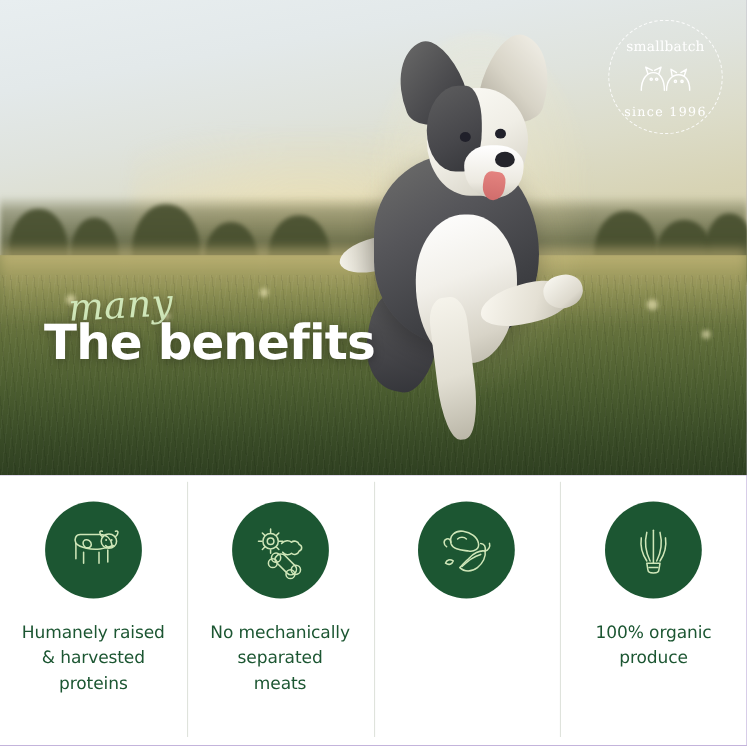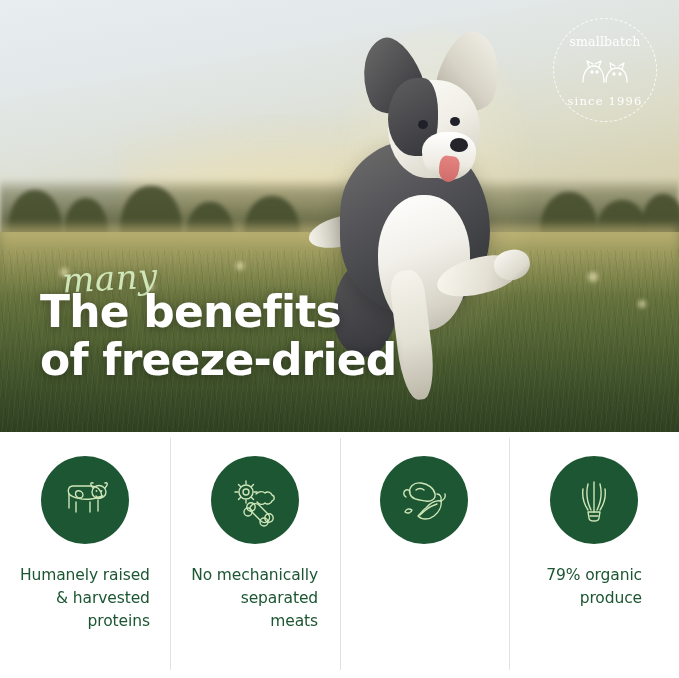--- a/index.html
+++ b/index.html
@@ -322,21 +322,21 @@
     width: 88px;
     height: 88px;
     border-radius: 50%;
     background: #1c5632;
     display: flex;
     align-items: center;
     justify-content: center;
   }
   .feature-label {
     margin-top: 20px;
-    text-align: right;
+    text-align: center;
     font-family: "DejaVu Sans", sans-serif;
     font-size: 15.5px;
     line-height: 23px;
     color: #1c5632;
     letter-spacing: -0.1px;
     padding: 0 6px;
     white-space: pre-line;
   }
 </style>
 </head>
@@ -407,21 +407,20 @@
             <circle cx="41" cy="16" r="1"></circle>
           </g>
         </svg>
       </div>
       <div class="logo-since">since 1996</div>
     </div>
 
     <div class="hero-script">many</div>
     <div class="hero-text">
       <div class="hero-line1">The benefits</div>
-      <div class="hero-line2">of freeze-dried</div>
     </div>
   </div>
 
   <div class="features">
 
     <div class="feature">
       <div class="feature-icon">
         <svg viewBox="0 0 56 56" width="56" height="56" aria-hidden="true">
           <g fill="none" stroke="#cfe6b8" stroke-width="1.4" stroke-linecap="round" stroke-linejoin="round">
             <path d="M12 22 C10 18, 12 14, 16 14 L34 14 C40 14, 44 18, 45 24"></path>
@@ -487,18 +486,18 @@
             <path d="M28 10 L28 40"></path>
             <path d="M22 12 C20 20, 21 30, 25 38"></path>
             <path d="M34 12 C36 20, 35 30, 31 38"></path>
             <path d="M17 17 C16 24, 18 32, 22 38"></path>
             <path d="M39 17 C40 24, 38 32, 34 38"></path>
             <path d="M22 40 L34 40 L33 46 C33 48, 31 49, 28 49 C25 49, 23 48, 23 46Z"></path>
             <path d="M24 44 L32 44"></path>
           </g>
         </svg>
       </div>
-      <div class="feature-label">79% organic
+      <div class="feature-label">100% organic
 produce</div>
     </div>
 
   </div>
 </div>
 
 </body></html>

